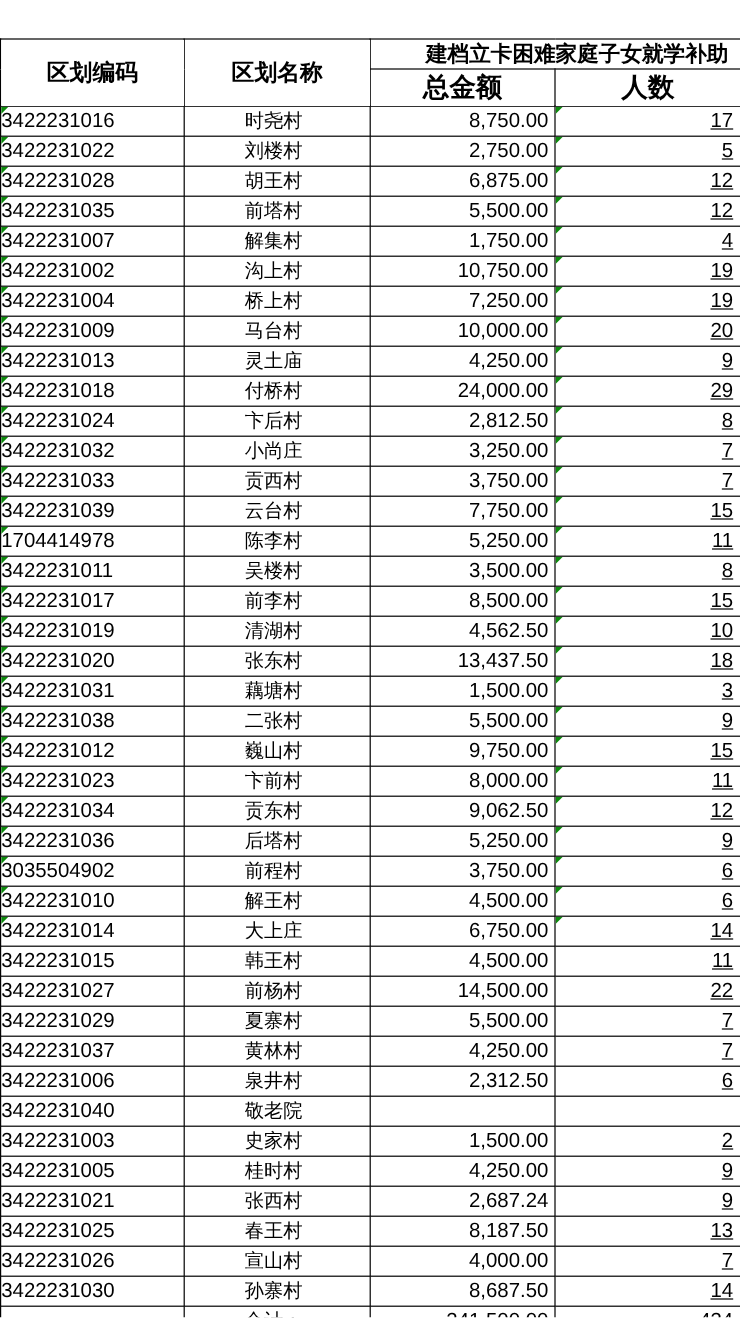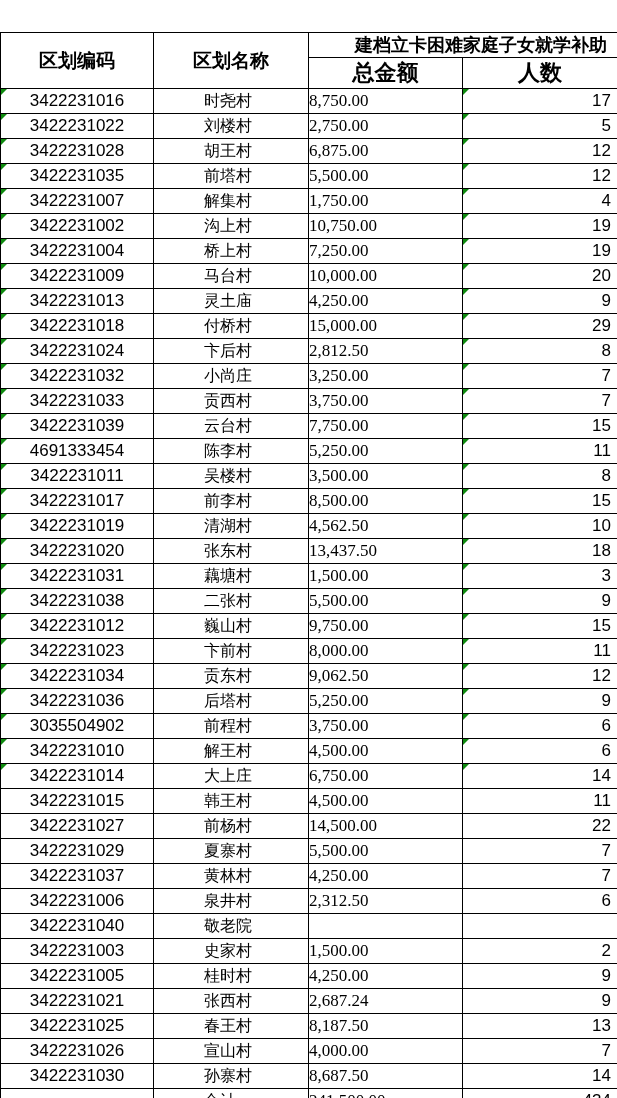--- a/index.html
+++ b/index.html
@@ -34,28 +34,28 @@
     font-family:"DejaVu Serif","Liberation Serif",serif;
     font-weight:bold;
     text-align:center;
     background:#ffffff;
   }
   tr.h1 th { height:25px; font-size:19px; }
   tr.h2 th { height:23px; font-size:22px; }
   thead th.merged { font-size:18px;padding-left:36px; }
 
   tbody td { height:25px; font-size:17px; }
-  td.code   { text-align:center; padding-right:0;
+  td.code   { text-align:left; padding-right:0;
               font-family:"Liberation Sans",sans-serif; }
   td.name   { text-align:center; padding-right:6px; font-size:16px;
               font-family:"DejaVu Serif","Liberation Serif",serif; }
-  td.amount { padding-right:5px;
-              font-family:Liberation Serif, serif; }
+  td.amount { text-align:right; padding-right:5px;
+              font-family:Liberation Sans, sans-serif; }
   td.count  { text-align:right; padding-right:6px;
-              font-family:"Liberation Sans",sans-serif; }
+              font-family:"Liberation Sans",sans-serif;text-decoration:underline; }
 
   
   .tri {
     position:absolute; top:0; left:0;
     width:0; height:0;
     border-top:6px solid #0e8a0e;
     border-right:6px solid transparent;
   }
 
   
@@ -141,21 +141,21 @@
         </tr>
         <tr>
           <td class="code"><span>3422231013</span><span class="tri"></span></td>
           <td class="name"><span>灵土庙</span></td>
           <td class="amount"><span>4,250.00</span></td>
           <td class="count"><span>9</span><span class="tri"></span></td>
         </tr>
         <tr>
           <td class="code"><span>3422231018</span><span class="tri"></span></td>
           <td class="name"><span>付桥村</span></td>
-          <td class="amount"><span>15,000.00</span></td>
+          <td class="amount"><span>24,000.00</span></td>
           <td class="count"><span>29</span><span class="tri"></span></td>
         </tr>
         <tr>
           <td class="code"><span>3422231024</span><span class="tri"></span></td>
           <td class="name"><span>卞后村</span></td>
           <td class="amount"><span>2,812.50</span></td>
           <td class="count"><span>8</span><span class="tri"></span></td>
         </tr>
         <tr>
           <td class="code"><span>3422231032</span><span class="tri"></span></td>
@@ -169,21 +169,21 @@
           <td class="amount"><span>3,750.00</span></td>
           <td class="count"><span>7</span><span class="tri"></span></td>
         </tr>
         <tr>
           <td class="code"><span>3422231039</span><span class="tri"></span></td>
           <td class="name"><span>云台村</span></td>
           <td class="amount"><span>7,750.00</span></td>
           <td class="count"><span>15</span><span class="tri"></span></td>
         </tr>
         <tr>
-          <td class="code"><span>4691333454</span><span class="tri"></span></td>
+          <td class="code"><span>1704414978</span><span class="tri"></span></td>
           <td class="name"><span>陈李村</span></td>
           <td class="amount"><span>5,250.00</span></td>
           <td class="count"><span>11</span><span class="tri"></span></td>
         </tr>
         <tr>
           <td class="code"><span>3422231011</span><span class="tri"></span></td>
           <td class="name"><span>吴楼村</span></td>
           <td class="amount"><span>3,500.00</span></td>
           <td class="count"><span>8</span><span class="tri"></span></td>
         </tr>

